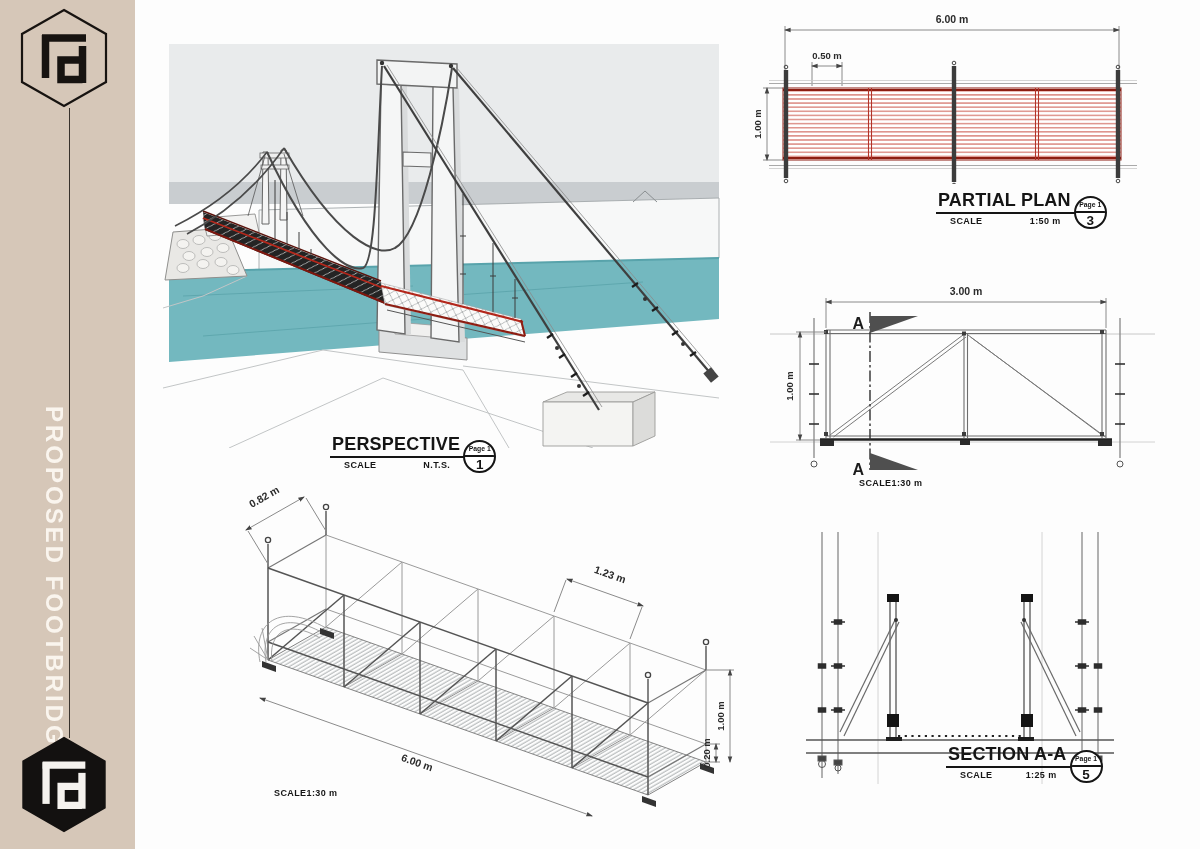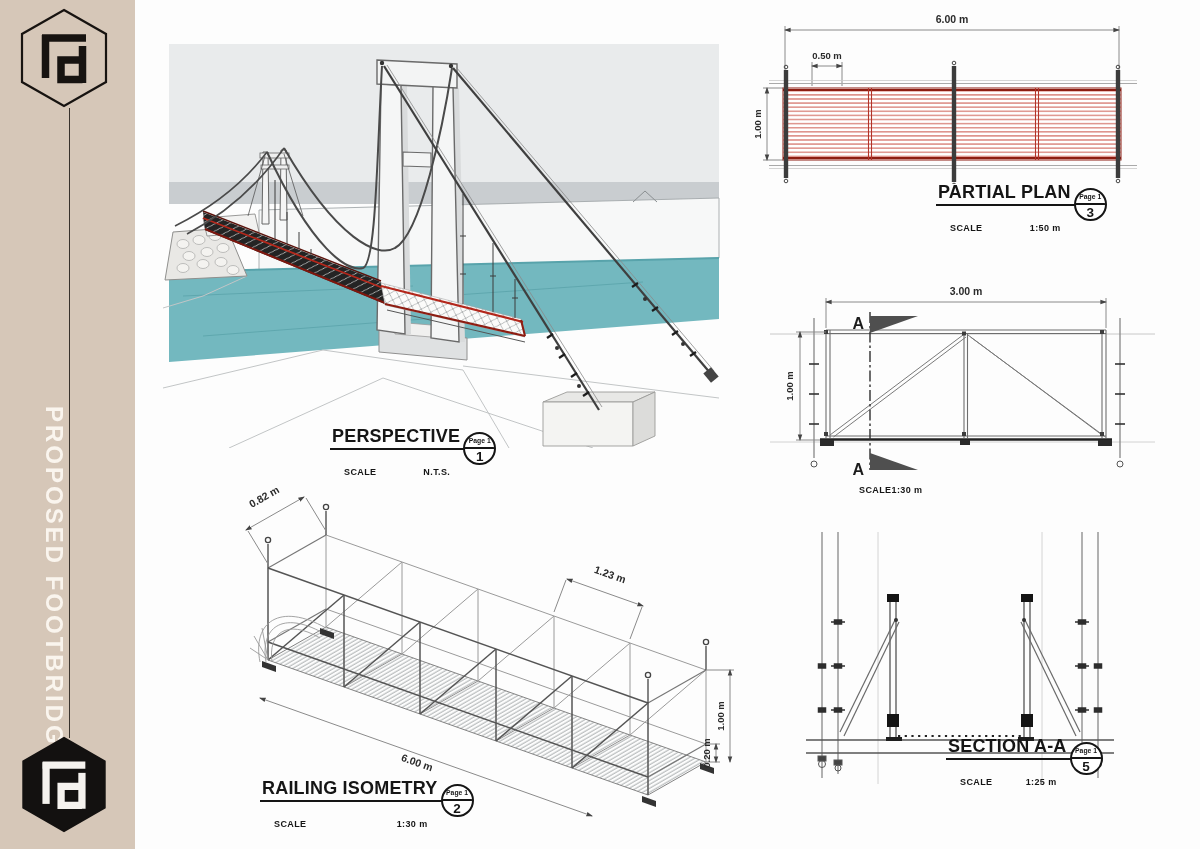--- a/index.html
+++ b/index.html
@@ -10,31 +10,31 @@
   .sidebar-rule { position:absolute; left:69px; top:108px; width:1px; height:630px; background:#38322c; }
   .logo-top { position:absolute; left:16px; top:8px; }
   .logo-bottom { position:absolute; left:16px; top:736px; }
   .project-title { position:absolute; left:40px; top:406px; height:334px; writing-mode:vertical-rl;
     font-size:24px; font-weight:bold; letter-spacing:3px; color:var(--sidebar-text,#faf5ee); white-space:nowrap; }
 
   
   .draw { position:absolute; }
 
   
-  .title-block { position:absolute; color:var(--title-ink,#151515); }
+  .title-block { position:absolute; color:var(--title-ink,#151515);margin-top:8px; }
   .tb-main { position:relative; display:inline-block; border-bottom:2.6px solid var(--title-ink,#151515); padding:0 26px 1px 2px; }
   .tb-title { font-size:18px; font-weight:bold; letter-spacing:0.2px; white-space:nowrap; }
   .tb-bubble { position:absolute; right:-10px; bottom:-17px; width:33px; height:33px; box-sizing:border-box;
     border:2.4px solid var(--title-ink,#151515); border-radius:50%; background:#fff; overflow:hidden;
     display:flex; flex-direction:column; align-items:center; }
   .tb-page { width:100%; text-align:center; font-size:6.8px; font-weight:bold; line-height:1;
     padding:3.5px 0 2.5px 0; border-bottom:2px solid var(--title-ink,#151515); }
   .tb-num { font-size:13.5px; font-weight:bold; line-height:1.15; }
   .tb-scale { display:flex; justify-content:space-between; font-size:9px; font-weight:bold;
-    letter-spacing:0.4px; padding:17px 36px 0 14px; }
+    letter-spacing:0.4px; padding:2px 36px 0 14px; }
 
   
   .dim { font-family:"Liberation Sans",sans-serif; font-size:10.5px; font-weight:bold; fill:#2b2b2b; }
   .dim-sm { font-family:"Liberation Sans",sans-serif; font-size:9.5px; font-weight:bold; fill:#2b2b2b; }
   .marker-label { font-family:"Liberation Sans",sans-serif; font-size:16px; font-weight:bold; fill:#1c1c1c; }
 </style>
 </head>
 <body>
 
 <div class="sheet">
@@ -522,27 +522,20 @@
         <span class="tb-num">1</span>
       </span>
     </div>
     <div class="tb-scale">
       <span>SCALE</span>
       <span>N.T.S.</span>
     </div>
   </div>
 
   <div class="title-block" style="left:260px;top:778px;">
-    <div class="tb-main">
-      <span class="tb-title">RAILING ISOMETRY</span>
-      <span class="tb-bubble">
-        <span class="tb-page">Page 1</span>
-        <span class="tb-num">2</span>
-      </span>
-    </div>
     <div class="tb-scale">
       <span>SCALE</span>
       <span>1:30 m</span>
     </div>
   </div>
 
   <div class="title-block" style="left:936px;top:182px;">
     <div class="tb-main">
       <span class="tb-title">PARTIAL PLAN</span>
       <span class="tb-bubble">

